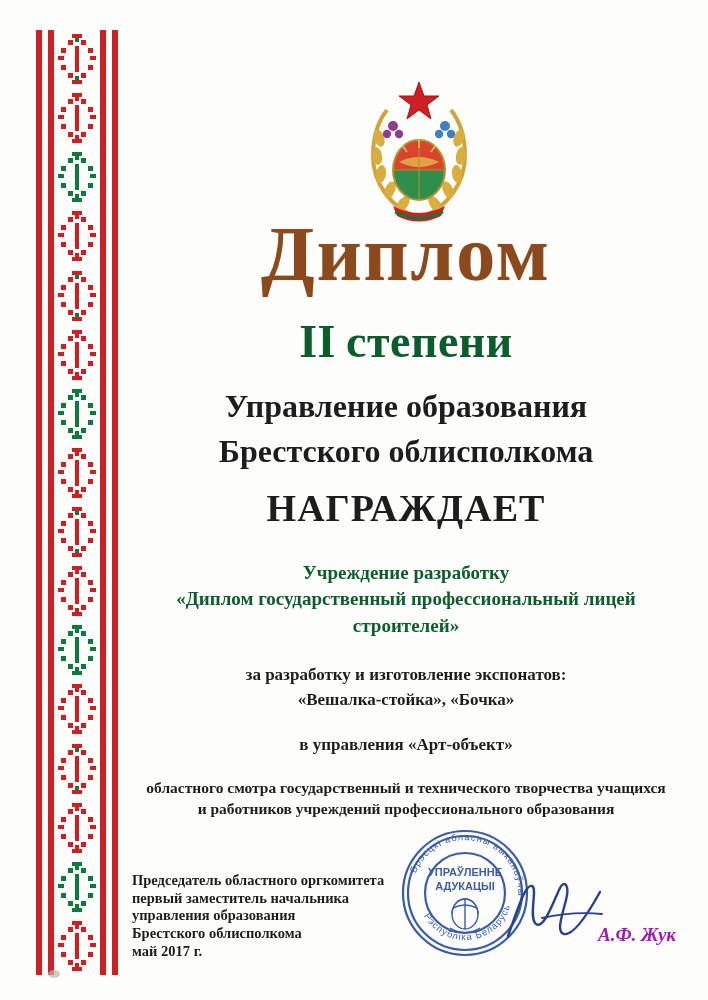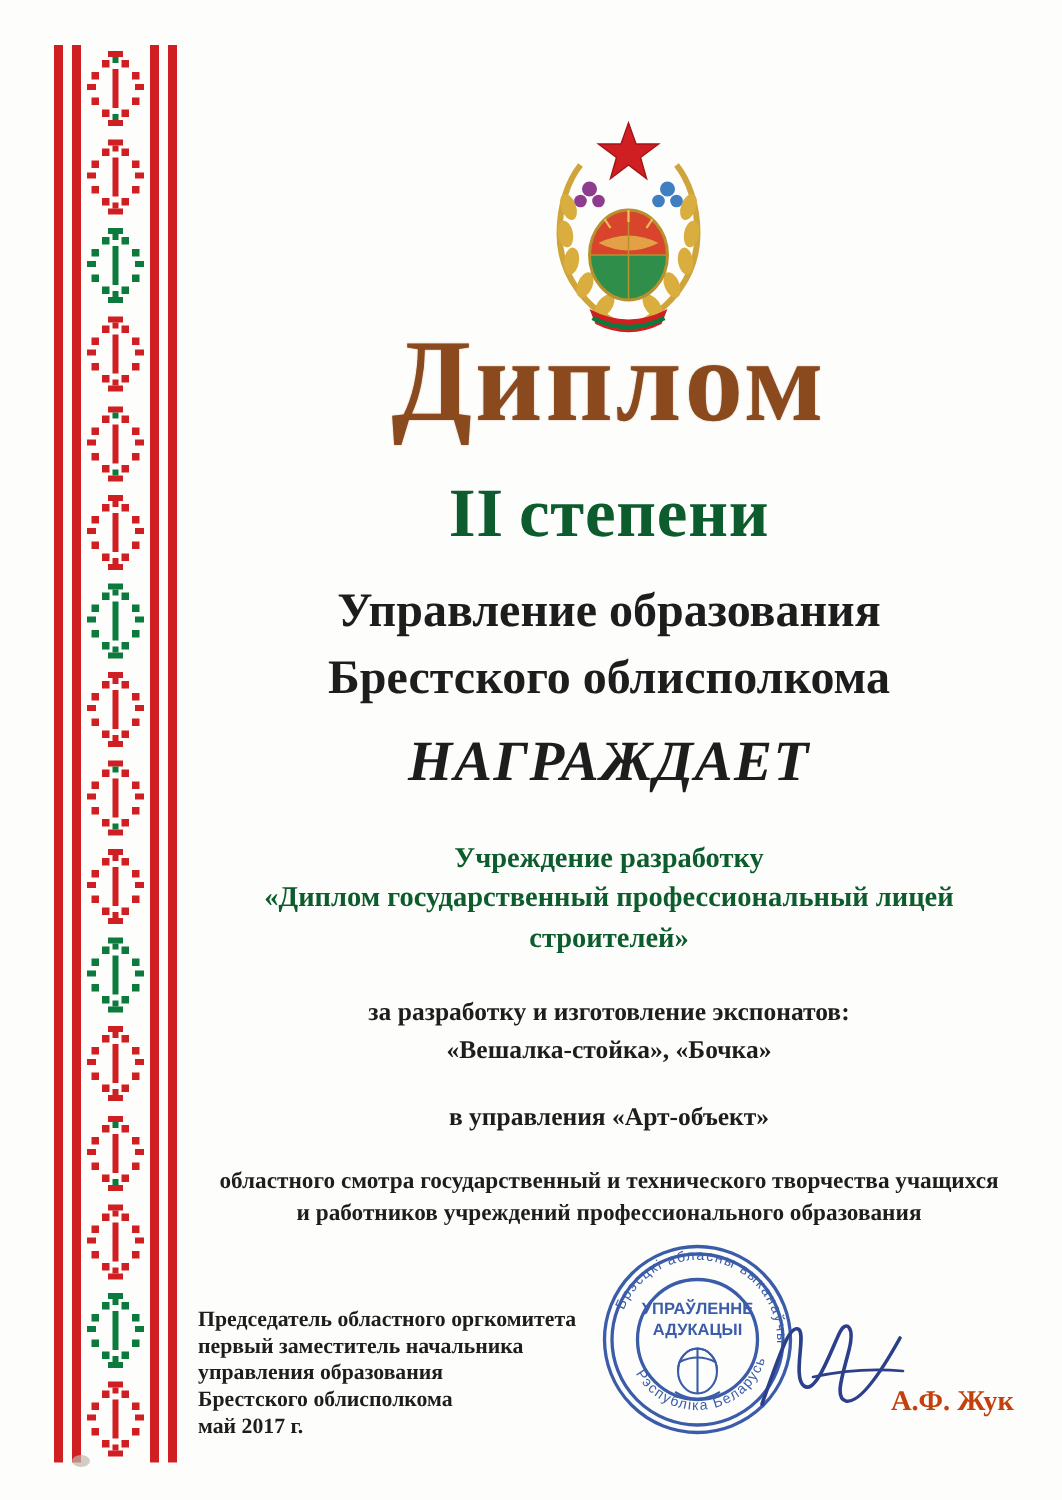--- a/index.html
+++ b/index.html
@@ -114,21 +114,20 @@
     line-height: 1.15;
   }
   .org-line.second { margin-top: 8px; }
 
   .awards {
     margin-top: 16px;
     font-weight: bold;
     font-size: 38px;
     letter-spacing: 1px;
     color: #1d1d1d;
-    font-style: italic;
   }
 
   .recipient {
     margin-top: 30px;
     font-weight: bold;
     font-size: 19px;
     color: #0c5c2d;
     line-height: 1.4;
   }
   .recipient .r2 { display: block; }
@@ -176,21 +175,22 @@
     font-size: 14.5px;
     line-height: 1.22;
     color: #1d1d1d;
   }
   .sign-name {
     position: absolute;
     right: 4px;
     bottom: 16px;
     font-weight: bold;
     font-size: 19px;
-    color: #c2410c;
+    color: #a21caf;
+    font-style: italic;
   }
   .stamp {
     position: absolute;
     left: 258px;
     bottom: -6px;
     width: 150px;
     height: 150px;
     opacity: 0.92;
   }
   .signature-scribble {

